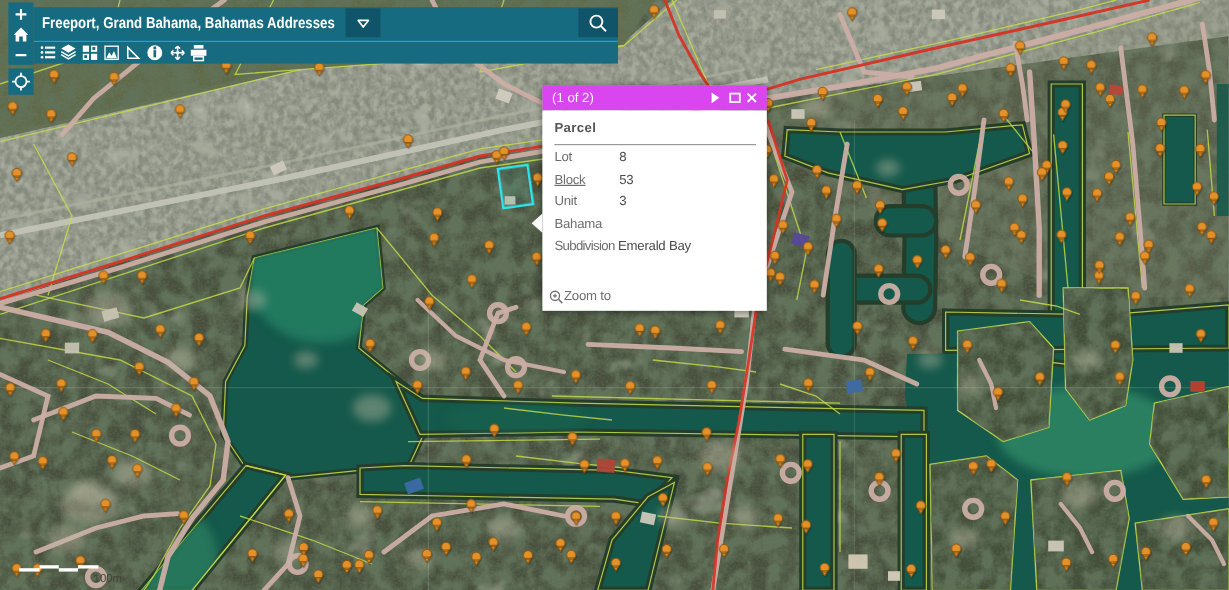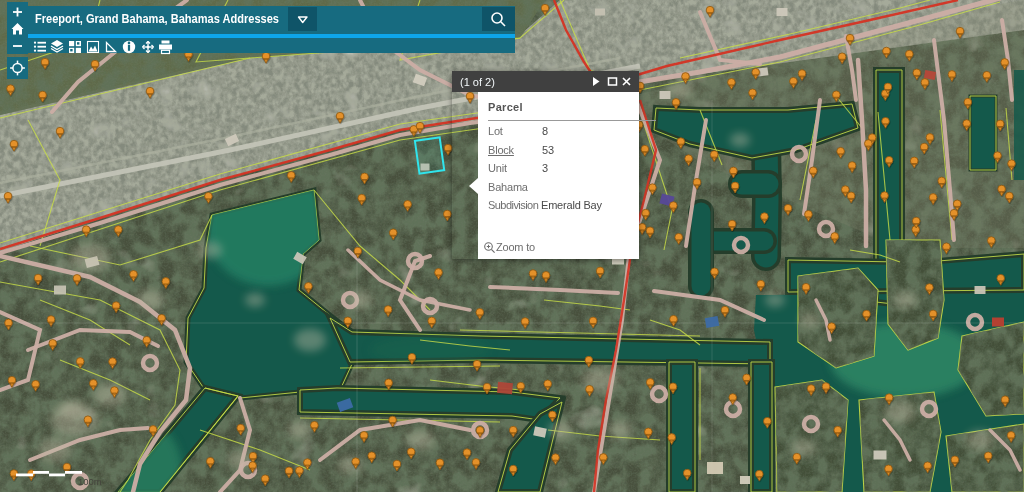--- a/index.html
+++ b/index.html
@@ -1,27 +1,27 @@
 <!DOCTYPE html>
 <html><head><meta charset="utf-8"><style>
 html,body{margin:0;padding:0;width:1024px;height:492px;overflow:hidden;font-family:"Liberation Sans",sans-serif;}
 #wrap{position:relative;width:1024px;height:492px;}
 #hdr{position:absolute;left:28px;top:6px;width:487px;height:47px;background:#176b80;z-index:5;}
-#hdr .r1{position:relative;height:28px;border-bottom:4px solid #0ea5e9;}
+#hdr .r1{position:relative;height:28px;border-bottom:1px solid #0ea5e9;}
 #title{position:absolute;left:7px;top:5px;color:#fff;font-size:13px;font-weight:bold;transform:scaleX(0.85);transform-origin:left;white-space:nowrap;}
 #dd{position:absolute;left:260px;top:1px;width:29px;height:24px;background:#0f5468;}
 #inp{position:absolute;left:291px;top:1px;width:150px;height:24px;background:#0f5468;color:#e2eff4;font-size:13px;line-height:24px;padding-left:13px;}
 #sbtn{position:absolute;left:454px;top:1px;width:33px;height:24px;background:#0f5468;}
 #row2{position:relative;height:18px;}
 #zoombox{position:absolute;left:7px;top:2px;width:21px;height:52px;background:#176b80;z-index:5;}
 #locbox{position:absolute;left:7px;top:57px;width:21px;height:22px;background:#176b80;z-index:5;}
 #popup{position:absolute;left:452px;top:71px;width:187px;height:188px;z-index:6;box-shadow:0 1px 6px rgba(0,0,0,0.45);}
-#phead{height:21px;background:#404040;position:relative;}
+#phead{height:21px;background:#d946ef;position:relative;}
 #phead .t{position:absolute;left:8px;top:4.5px;color:#f2f7f9;font-size:11px;}
-#pbody{height:167px;background:#fff;position:relative;font-size:11px;color:#6e6e6e;letter-spacing:-0.2px;margin-left:26px;}
+#pbody{height:167px;background:#fff;position:relative;font-size:11px;color:#6e6e6e;letter-spacing:-0.2px;}
 #beak{position:absolute;left:-9px;top:86px;width:0;height:0;border-top:8px solid transparent;border-bottom:8px solid transparent;border-right:9px solid #fff;}
 .prow{position:absolute;left:10px;white-space:nowrap;}
 .pval{position:absolute;left:54px;color:#4a4a4a;}
 svg{display:block;}
 </style></head><body>
 <div id="wrap">
 <svg width="1024" height="492" viewBox="0 0 1024 492">
 <defs>
 <filter id="treesDark" x="0%" y="0%" width="100%" height="100%">
   <feTurbulence type="fractalNoise" baseFrequency="0.075 0.065" numOctaves="4" seed="11"></feTurbulence>

